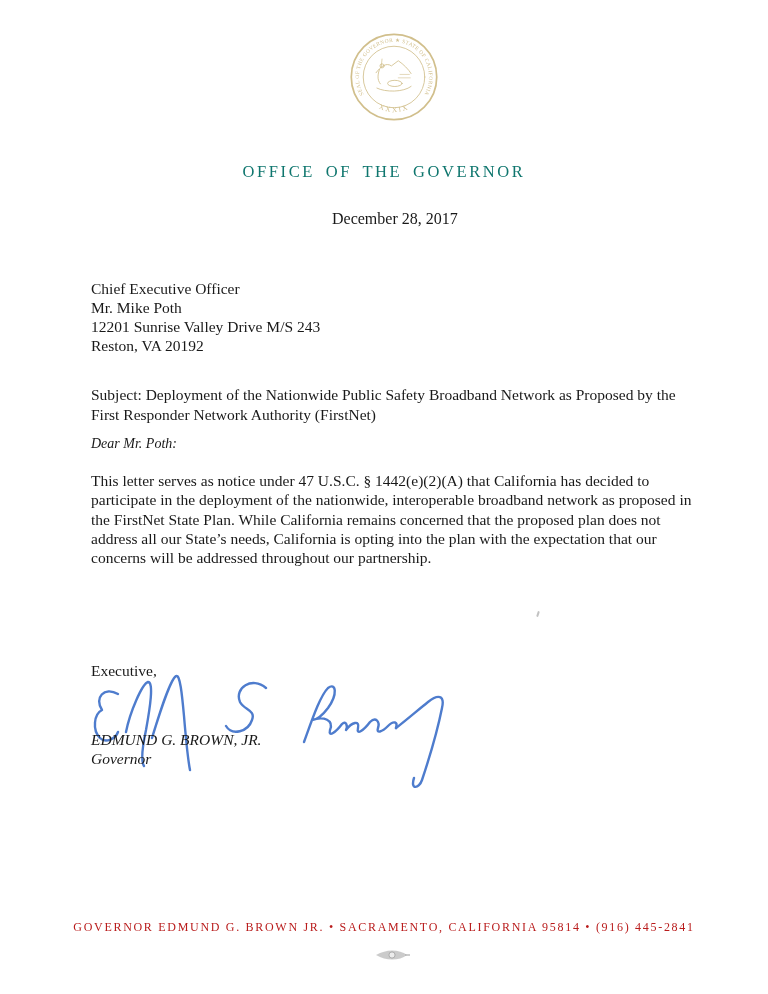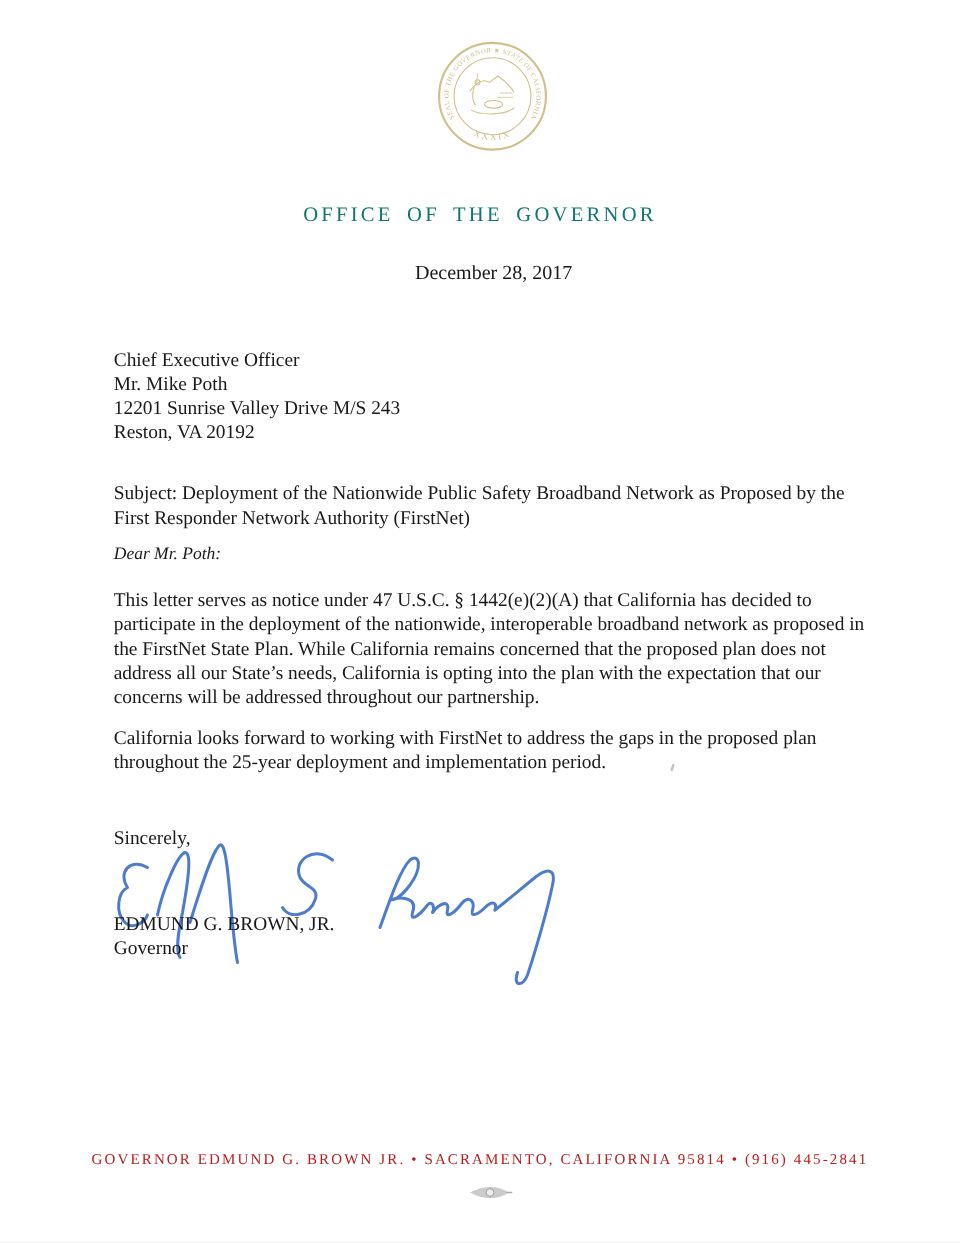--- a/index.html
+++ b/index.html
@@ -41,21 +41,21 @@
     left: 537px; top: 611px;
     width: 2px; height: 6px;
     background: #8f8f8f;
     opacity: 0.55;
     transform: rotate(18deg);
     border-radius: 1px;
   }
 
   .closing-line { left: 91px; top: 662px; font-size: 15.5px; }
   .signature-svg { left: 88px; top: 668px; pointer-events: none; }
-  .signer-block { left: 91px; top: 730px; font-size: 15.5px; line-height: 19.3px; }
+  .signer-block { left: 91px; top: 730px; font-size: 15.5px; line-height: 19.3px; font-style: italic; }
 
   .footer-line {
     top: 920px; left: 0; right: 0;
     text-align: center;
     font-size: 12px;
     letter-spacing: 1.7px;
     color: #b91c1c;
   }
   .ornament-wrap { left: 374px; top: 947px; width: 36px; height: 12px; opacity: 0.75; }
 </style>
@@ -111,28 +111,24 @@
   <div class="abs salutation-line">Dear Mr. Poth:</div>
 
   <div class="abs para-1">
     <div class="line">This letter serves as notice under 47 U.S.C. § 1442(e)(2)(A) that California has decided to</div>
     <div class="line">participate in the deployment of the nationwide, interoperable broadband network as proposed in</div>
     <div class="line">the FirstNet State Plan. While California remains concerned that the proposed plan does not</div>
     <div class="line">address all our State’s needs, California is opting into the plan with the expectation that our</div>
     <div class="line">concerns will be addressed throughout our partnership.</div>
   </div>
 
-  <div class="abs para-2">
-    <div class="line">California looks forward to working with FirstNet to address the gaps in the proposed plan</div>
-    <div class="line">throughout the 25-year deployment and implementation period.</div>
-  </div>
 
   <div class="abs scan-artifact"></div>
 
-  <div class="abs closing-line">Sincerely,</div>
+  <div class="abs closing-line">Executive,</div>
 
   <svg class="abs signature-svg" width="420" height="140" viewBox="0 0 420 140">
     <g fill="none" stroke-width="2.4" stroke-linecap="round" stroke-linejoin="round" stroke="#4e7ccd">
 
       <path d="M30,26 C16,18 6,30 14,42 C6,46 4,62 12,70 C18,76 28,70 30,64"></path>
 
       <path d="M38,64 C42,44 54,16 60,14 C66,14 62,40 58,62 C55,76 52,92 56,98"></path>
 
       <path d="M64,70 C72,44 82,12 88,8 C92,6 94,26 96,48 C98,72 100,92 102,102"></path>
 

